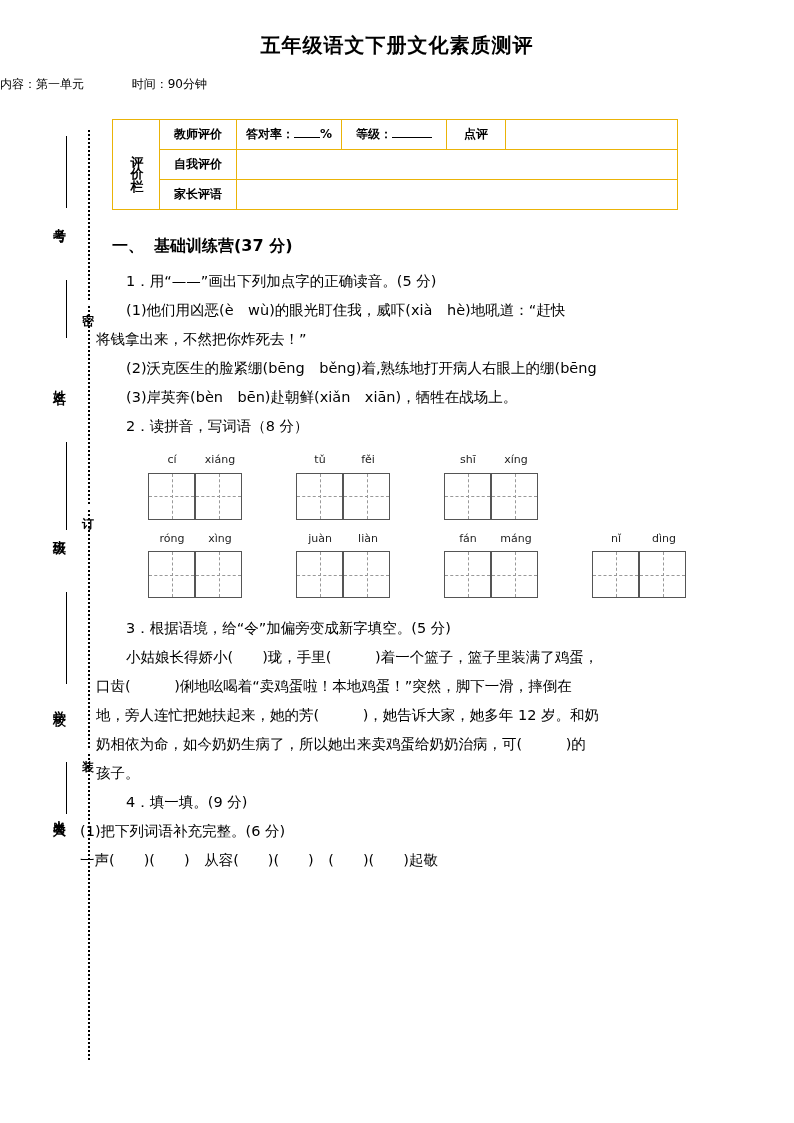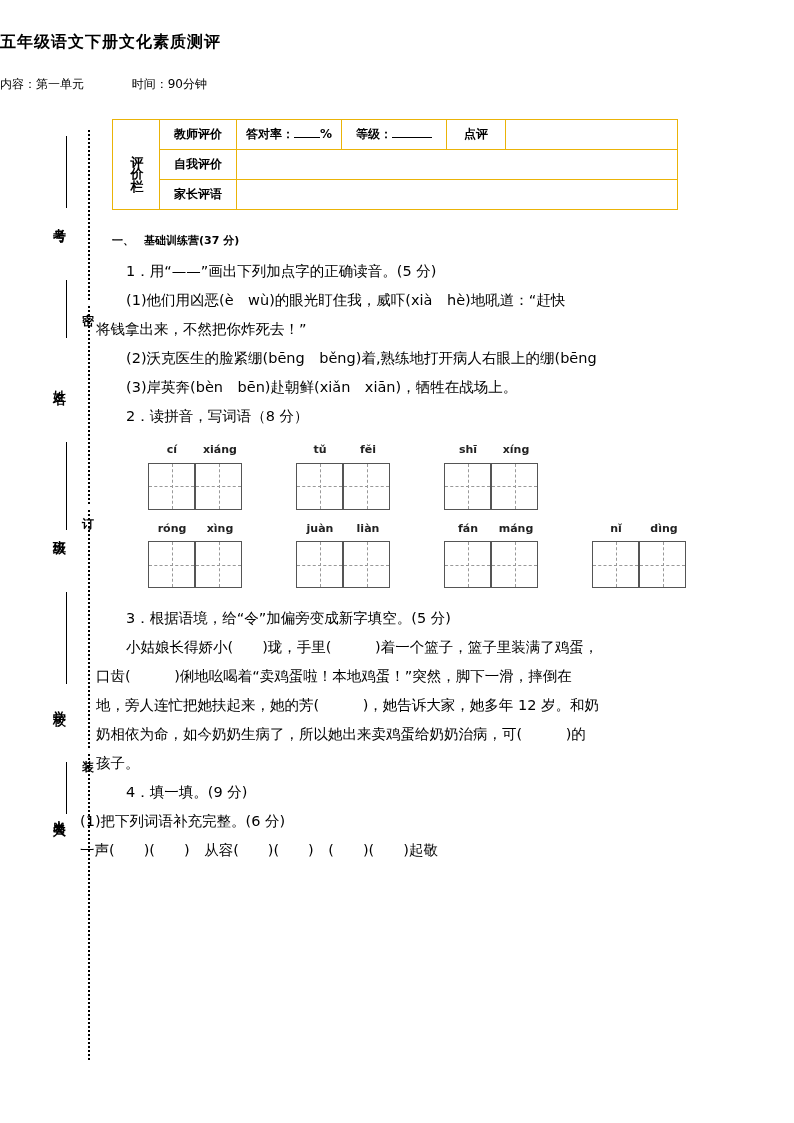--- a/index.html
+++ b/index.html
@@ -43,21 +43,22 @@
     line-height:1;
   }
   .seal-line{
     position:absolute;left:66px;width:0;
     border-left:1px solid #000;
   }
 
   
   .title{
     position:absolute;left:0;top:32px;width:794px;
-    font-size:16px;font-weight:bold;
+    text-align:center;
+    font-size:20px;font-weight:bold;
     letter-spacing:1px;
   }
   .subtitle{
     position:absolute;left:0;top:76px;width:794px;
     font-size:12px;
   }
   .subtitle .gap{display:inline-block;width:40px;}
 
   
   .eval-table{
@@ -85,21 +86,21 @@
   .ul{display:inline-block;border-bottom:1px solid #000;width:26px;}
   .ul-long{display:inline-block;border-bottom:1px solid #000;width:40px;}
 
   
   .content{
     position:absolute;left:96px;top:230px;width:650px;
     font-size:14.5px;
     line-height:1.95;
   }
   .sec-h{
-    font-size:11px;font-weight:bold;
+    font-size:16px;font-weight:bold;
     margin:0 0 6px 16px;
   }
   .sec-h .num{margin-right:10px;}
   .q{
     margin:0 0 0 0;
     text-indent:30px;
     font-size:14.5px;
     line-height:2.0;
   }
   .q-cont{
@@ -119,21 +120,21 @@
   }
   .py{
     display:flex;
     font-size:11px;
     font-family:"DejaVu Sans","Liberation Sans",sans-serif;
     color:#222;
     margin-bottom:2px;
     width:96px;
     text-align:center;
   }
-  .py span{flex:1;font-weight:bold;}
+  .py span{flex:1;}
   .tzg{
     display:flex;
     width:96px;
   }
   .cell{
     width:47px;height:47px;
     border:1px solid #555;
     position:relative;
     box-sizing:border-box;
   }

